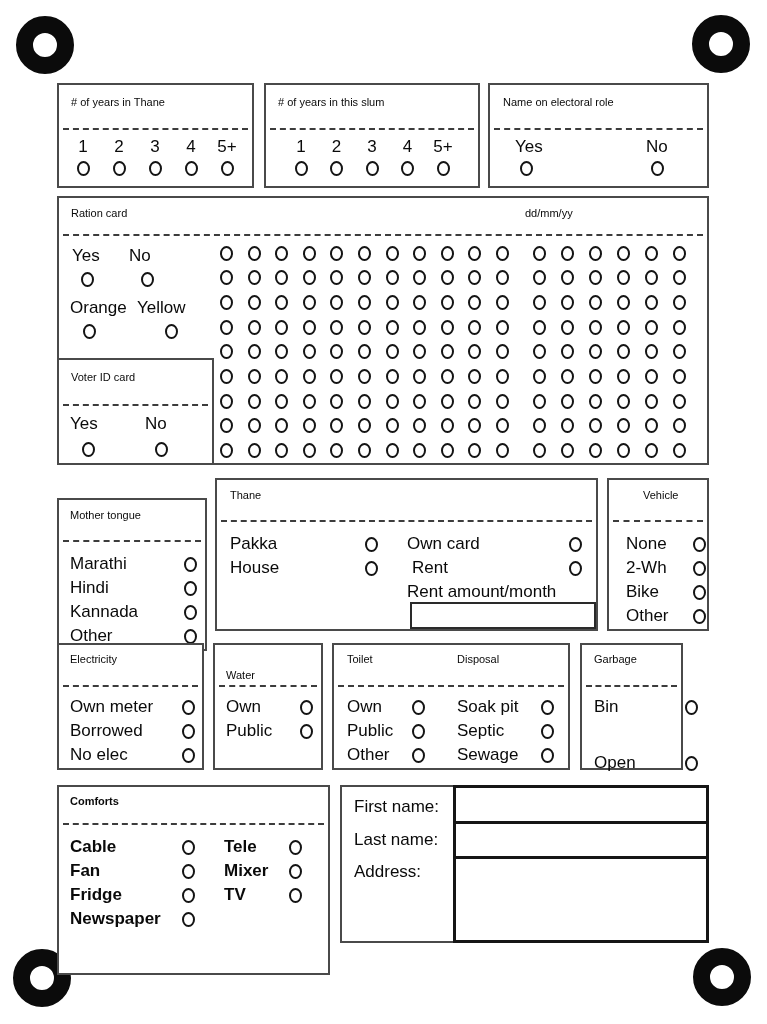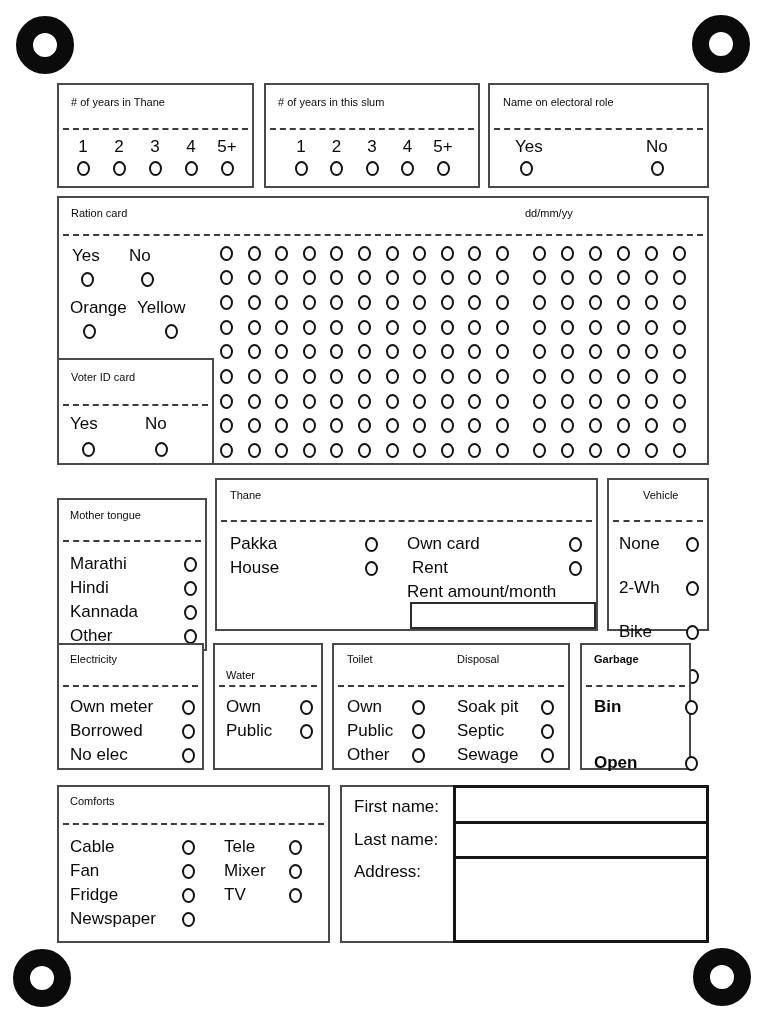--- a/index.html
+++ b/index.html
@@ -343,21 +343,21 @@
       <div class="item">
           <span>Rent amount/month</span>
         </div>
     </div>
     <div class="inputbox" style="left:193px; top:122px; width:186px; height:27px;"></div>
   </div>
 
   <div class="box" style="left:607px; top:478px; width:102px; height:153px;">
     <div class="title" style="left:10px; top:9px;margin-left:24px;">Vehicle</div>
     <div class="dash" style="top:40px;"></div>
-    <div class="items" style="left:10px; top:52px; width:80px;gap:20px;">
+    <div class="items" style="left:17px; top:52px; width:80px;">
       <div class="item">
           <span>None</span>
           <span class="bub"></span>
         </div>
       <div class="item">
           <span>2-Wh</span>
           <span class="bub"></span>
         </div>
       <div class="item">
           <span>Bike</span>
@@ -431,40 +431,40 @@
           <span>Septic</span>
           <span class="bub"></span>
         </div>
       <div class="item">
           <span>Sewage</span>
           <span class="bub"></span>
         </div>
     </div>
   </div>
 
-  <div class="box" style="left:580px; top:643px; width:111px; height:127px;font-weight:bold;">
+  <div class="box" style="left:580px; top:643px; width:103px; height:127px;">
     <div class="title" style="left:12px; top:8px;">Garbage</div>
     <div class="dash" style="top:40px;"></div>
     <div class="items" style="left:12px; top:50px; width:104px;gap:32px;">
       <div class="item">
           <span>Bin</span>
           <span class="bub"></span>
         </div>
       <div class="item">
           <span>Open</span>
           <span class="bub"></span>
         </div>
       <div class="item">
           <span>Other</span>
           <span class="bub"></span>
         </div>
     </div>
   </div>
 
-  <div class="box" style="left:57px; top:785px; width:273px; height:158px;">
+  <div class="box" style="left:57px; top:785px; width:273px; height:190px;font-weight:bold;">
     <div class="title" style="left:11px; top:8px;">Comforts</div>
     <div class="dash" style="top:36px;"></div>
     <div class="items" style="left:11px; top:48px; width:125px;">
       <div class="item">
           <span>Cable</span>
           <span class="bub"></span>
         </div>
       <div class="item">
           <span>Fan</span>
           <span class="bub"></span>

